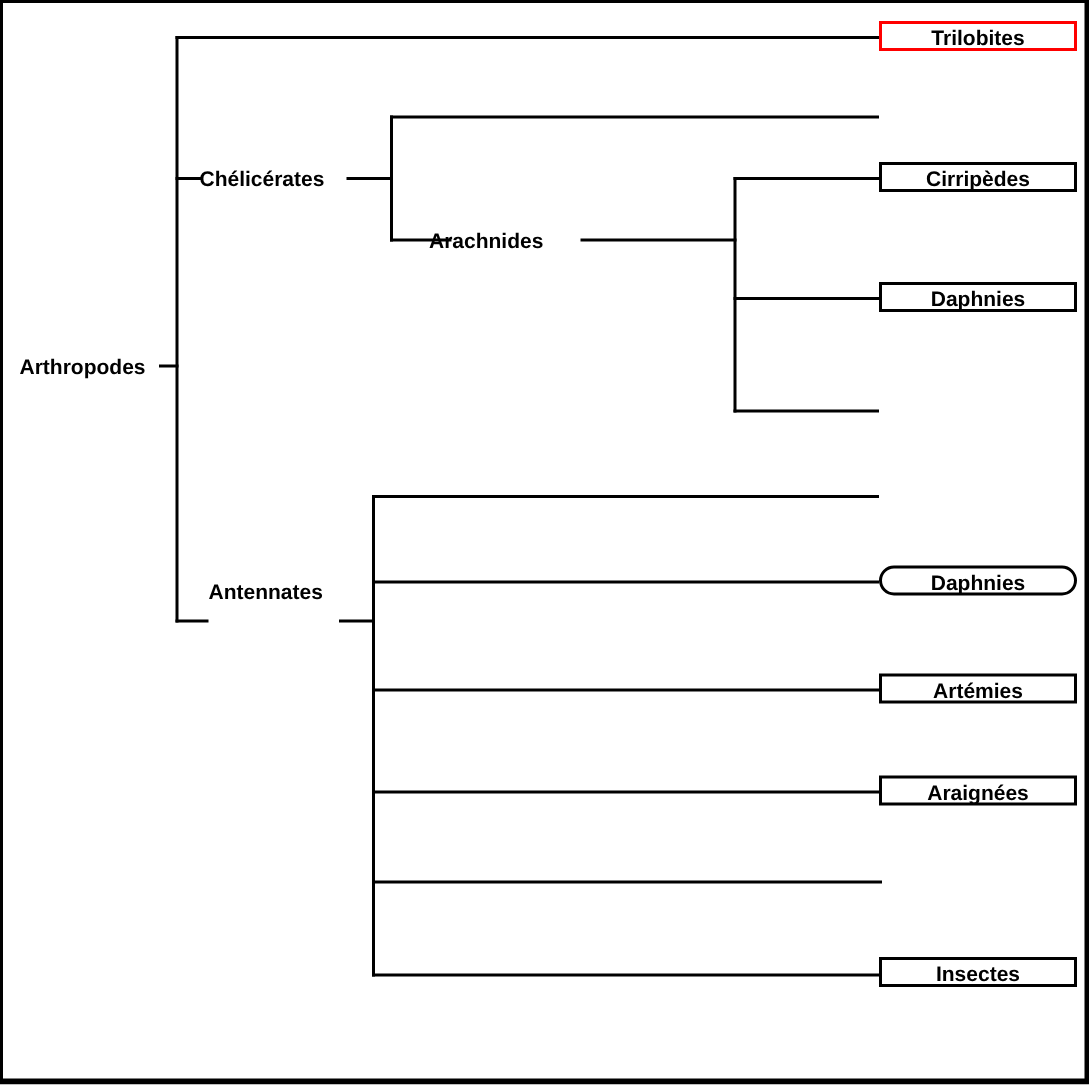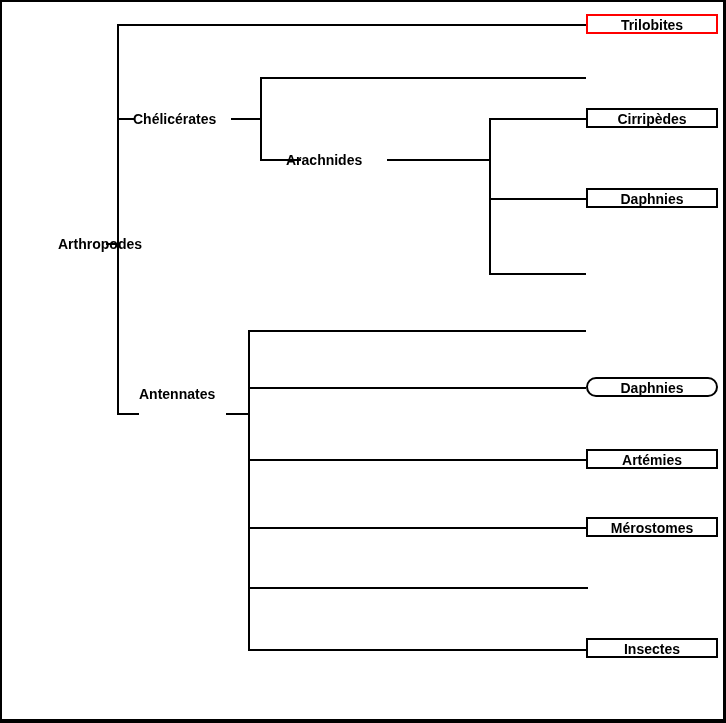--- a/index.html
+++ b/index.html
@@ -74,26 +74,26 @@
   <div class="line" style="left:115px; top:411px; width:22px; height:2px;"></div>
   <div class="line" style="left:224px; top:411px; width:24px; height:2px;"></div>
   <div class="line" style="left:246px; top:328px; width:2px; height:321px;"></div>
   <div class="line" style="left:246px; top:328px; width:338px; height:2px;"></div>
   <div class="line" style="left:246px; top:385px; width:338px; height:2px;"></div>
   <div class="line" style="left:246px; top:457px; width:338px; height:2px;"></div>
   <div class="line" style="left:246px; top:525px; width:338px; height:2px;"></div>
   <div class="line" style="left:246px; top:585px; width:340px; height:2px;"></div>
   <div class="line" style="left:246px; top:647px; width:338px; height:2px;"></div>
 
-  <div class="node-label" style="left:11px; top:232px;margin-left:45px;">Arthropodes</div>
+  <div class="node-label" style="left:11px; top:232px;">Arthropodes</div>
   <div class="node-label" style="left:131px; top:107px;">Chélicérates</div>
   <div class="node-label" style="left:284px; top:148px;">Arachnides</div>
   <div class="node-label" style="left:137px; top:382px;">Antennates</div>
 
   <div class="leaf-box highlight" style="top:12px;">Trilobites</div>
   <div class="leaf-box" style="top:106px;">Cirripèdes</div>
   <div class="leaf-box" style="top:186px;">Daphnies</div>
   <div class="leaf-box" style="top:375px;border-radius:11px;">Daphnies</div>
   <div class="leaf-box" style="top:447px;">Artémies</div>
-  <div class="leaf-box" style="top:515px;">Mérostomes</div>
+  <div class="leaf-box" style="top:515px;">Araignées</div>
   <div class="leaf-box" style="top:636px;">Insectes</div>
 
 </div>
 
 </body></html>

